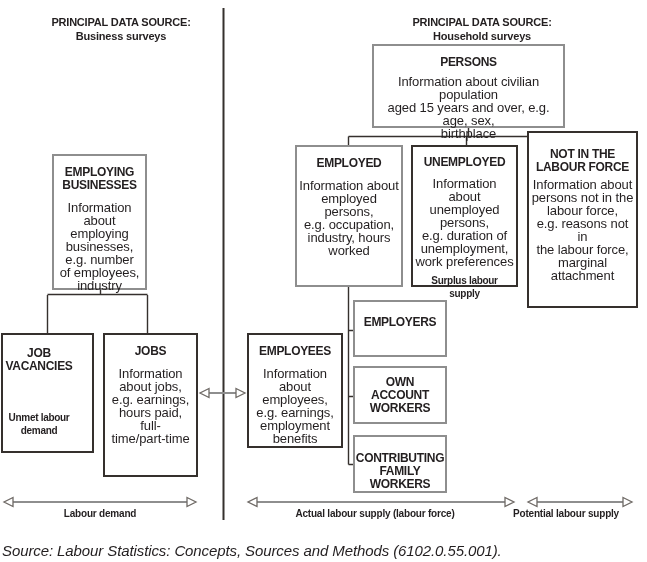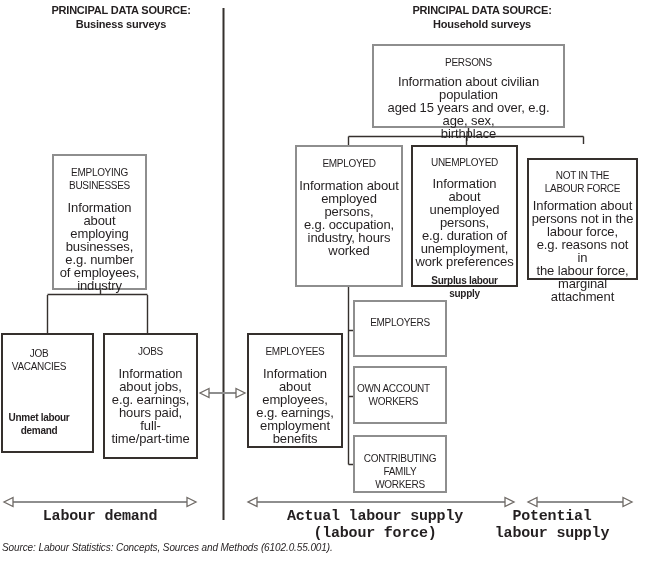--- a/index.html
+++ b/index.html
@@ -11,53 +11,53 @@
     position:relative;width:647px;height:562px;background:var(--background);
     font-family:"Liberation Sans","DejaVu Sans",sans-serif;color:var(--text);
     overflow:hidden;
   }
   svg.connectors{position:absolute;left:0;top:0;width:647px;height:562px;pointer-events:none;}
   .cline{stroke:var(--border-dark);stroke-width:1.4;fill:none;}
   .divider{stroke:var(--border-dark);stroke-width:2;}
   .shaft{stroke:var(--arrow-shaft);stroke-width:2;}
   .ahead{fill:#ffffff;stroke:var(--arrow-head-stroke);stroke-width:1.3;stroke-linejoin:miter;}
 
-  .header{position:absolute;text-align:center;font-weight:bold;font-size:11px;line-height:13.5px;letter-spacing:-0.2px;}
+  .header{position:absolute;text-align:center;font-weight:bold;font-size:11px;line-height:13.5px;letter-spacing:-0.2px;margin-top:12px;}
   .header-business{left:31px;top:4px;width:180px;}
   .header-household{left:392px;top:4px;width:180px;}
 
   .box{position:absolute;box-sizing:border-box;background:#fff;text-align:center;padding:10px 2px 4px 2px;}
   .box.gray{border:2px solid var(--border-gray);}
   .box.dark{border:2px solid var(--border-dark);}
-  .box-title{font-weight:normal;font-size:10px;line-height:13px;letter-spacing:-0.3px;white-space:pre-line;}
+  .box-title{font-weight:bold;font-size:12px;line-height:13px;letter-spacing:-0.3px;white-space:pre-line;}
   .box-body{font-size:13px;line-height:13px;letter-spacing:-0.1px;white-space:pre-line;margin-top:9px;}
   .box-footer{font-weight:bold;font-size:10px;line-height:13px;letter-spacing:-0.3px;white-space:pre-line;}
 
   .box-employing{left:52px;top:154px;width:95px;height:136px;}
   .box-persons{left:372px;top:44px;width:193px;height:84px;}
   .box-persons .box-body{margin-top:6px;}
   .box-employed{left:295px;top:145px;width:108px;height:142px;}
   .box-unemployed{left:411px;top:145px;width:107px;height:142px;padding-top:9px;}
   .box-unemployed .box-body{margin-top:8px;}
   .box-unemployed .box-footer{margin-top:6px;}
-  .box-nilf{left:527px;top:158px;width:111px;height:122px;padding-top:9px;}
+  .box-nilf{left:527px;top:131px;width:111px;height:177px;padding-top:15px;}
   .box-nilf .box-body{margin-top:4px;}
   .box-jobvac{left:1px;top:333px;width:93px;height:120px;display:flex;flex-direction:column;justify-content:space-between;padding:12px 18px 14px 1px;}
-  .box-jobs{left:103px;top:333px;width:95px;height:126px;}
+  .box-jobs{left:103px;top:333px;width:95px;height:144px;}
   .box-employees{left:247px;top:333px;width:96px;height:115px;text-align:center;}
   .box-employers{left:353px;top:300px;width:94px;height:57px;display:flex;align-items:center;justify-content:center;padding:0 2px 12px 2px;}
   .box-ownaccount{left:353px;top:366px;width:94px;height:58px;display:flex;align-items:center;justify-content:flex-start;padding:0 2px;}
   .box-contributing{left:353px;top:435px;width:94px;height:58px;display:flex;align-items:flex-end;justify-content:center;padding:0 2px;}
 
-  .axis-label{position:absolute;text-align:center;font-weight:bold;font-size:15px;letter-spacing:-0.2px;font-family:Liberation Mono, monospace;}
+  .axis-label{position:absolute;text-align:center;font-weight:bold;font-size:10px;letter-spacing:-0.2px;}
   .label-demand{left:20px;top:508px;width:160px;}
   .label-actual{left:255px;top:508px;width:240px;}
-  .label-potential{left:482px;top:508px;width:140px;}
-
-  .source-note{position:absolute;left:2px;top:542px;width:640px;font-style:italic;font-size:10px;letter-spacing:-0.1px;}
+  .label-potential{left:496px;top:508px;width:140px;}
+
+  .source-note{position:absolute;left:2px;top:542px;width:640px;font-style:italic;font-size:15px;letter-spacing:-0.1px;}
 </style>
 </head>
 <body>
 
 <div class="canvas">
 
   <svg class="connectors" viewBox="0 0 647 562">
 
     <line class="divider" x1="223.5" y1="8" x2="223.5" y2="520"></line>
 

